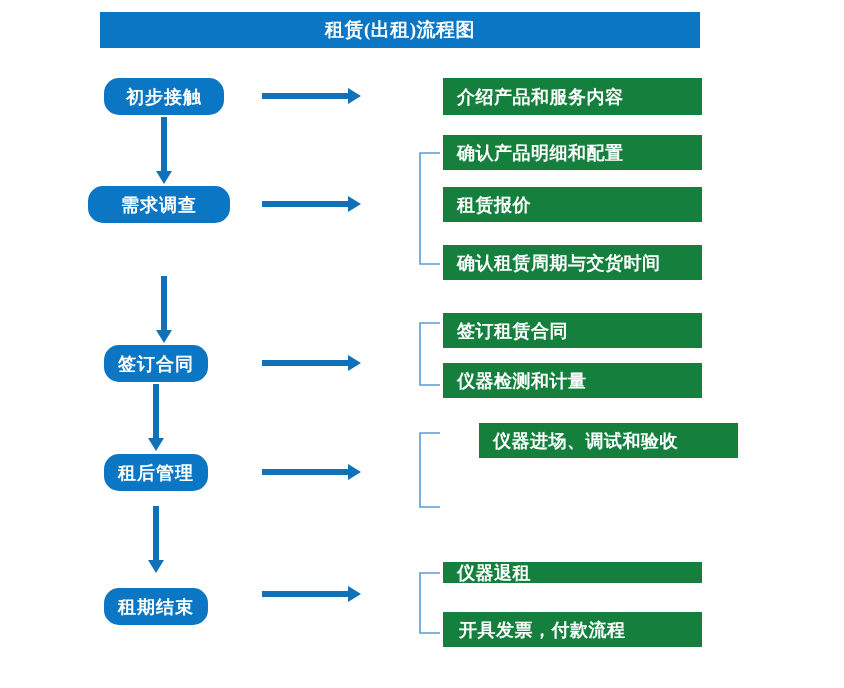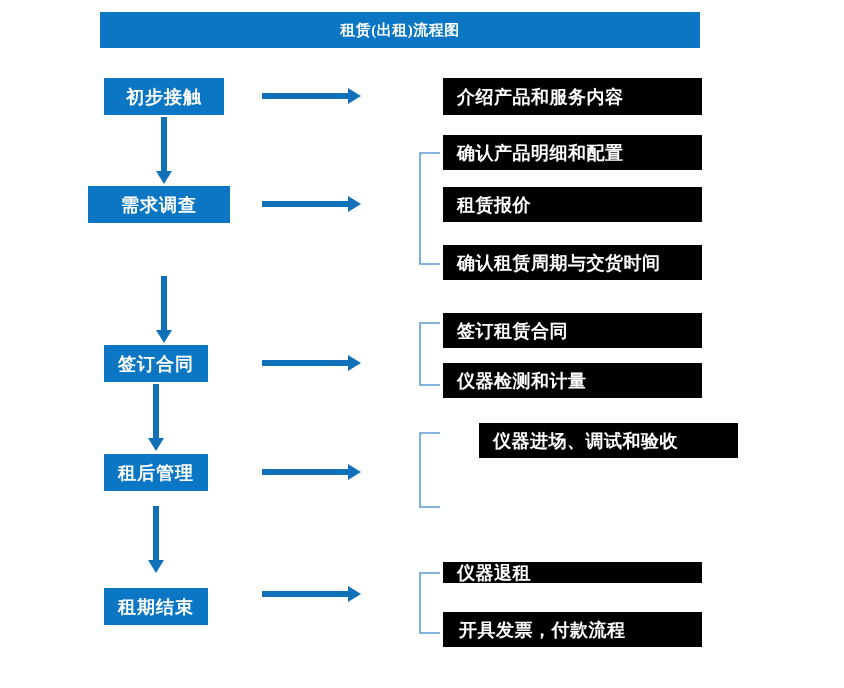--- a/index.html
+++ b/index.html
@@ -16,41 +16,42 @@
     overflow: hidden;
   }
   .title-bar {
     position: absolute;
     left: 100px;
     top: 12px;
     width: 600px;
     height: 36px;
     background: #0a76c4;
     color: #ffffff;
-    font-size: 15px;
+    font-size: 19px;
     font-weight: bold;
     display: flex;
     align-items: center;
     justify-content: center;
     letter-spacing: 0.5px;
   }
   .stage-box {
     position: absolute;
     background: #0a76c4;
     color: #ffffff;
     font-size: 18px;
     font-weight: bold;
     display: flex;
     align-items: center;
     justify-content: center;
     letter-spacing: 1px;
+    border-radius: 15px;
   }
   .detail-box {
     position: absolute;
-    background: #000000;
+    background: #15803d;
     color: #ffffff;
     font-size: 18px;
     font-weight: bold;
     display: flex;
     align-items: center;
     padding-left: 14px;
     box-sizing: border-box;
     letter-spacing: 0.5px;
   }
   .arrow-right {

